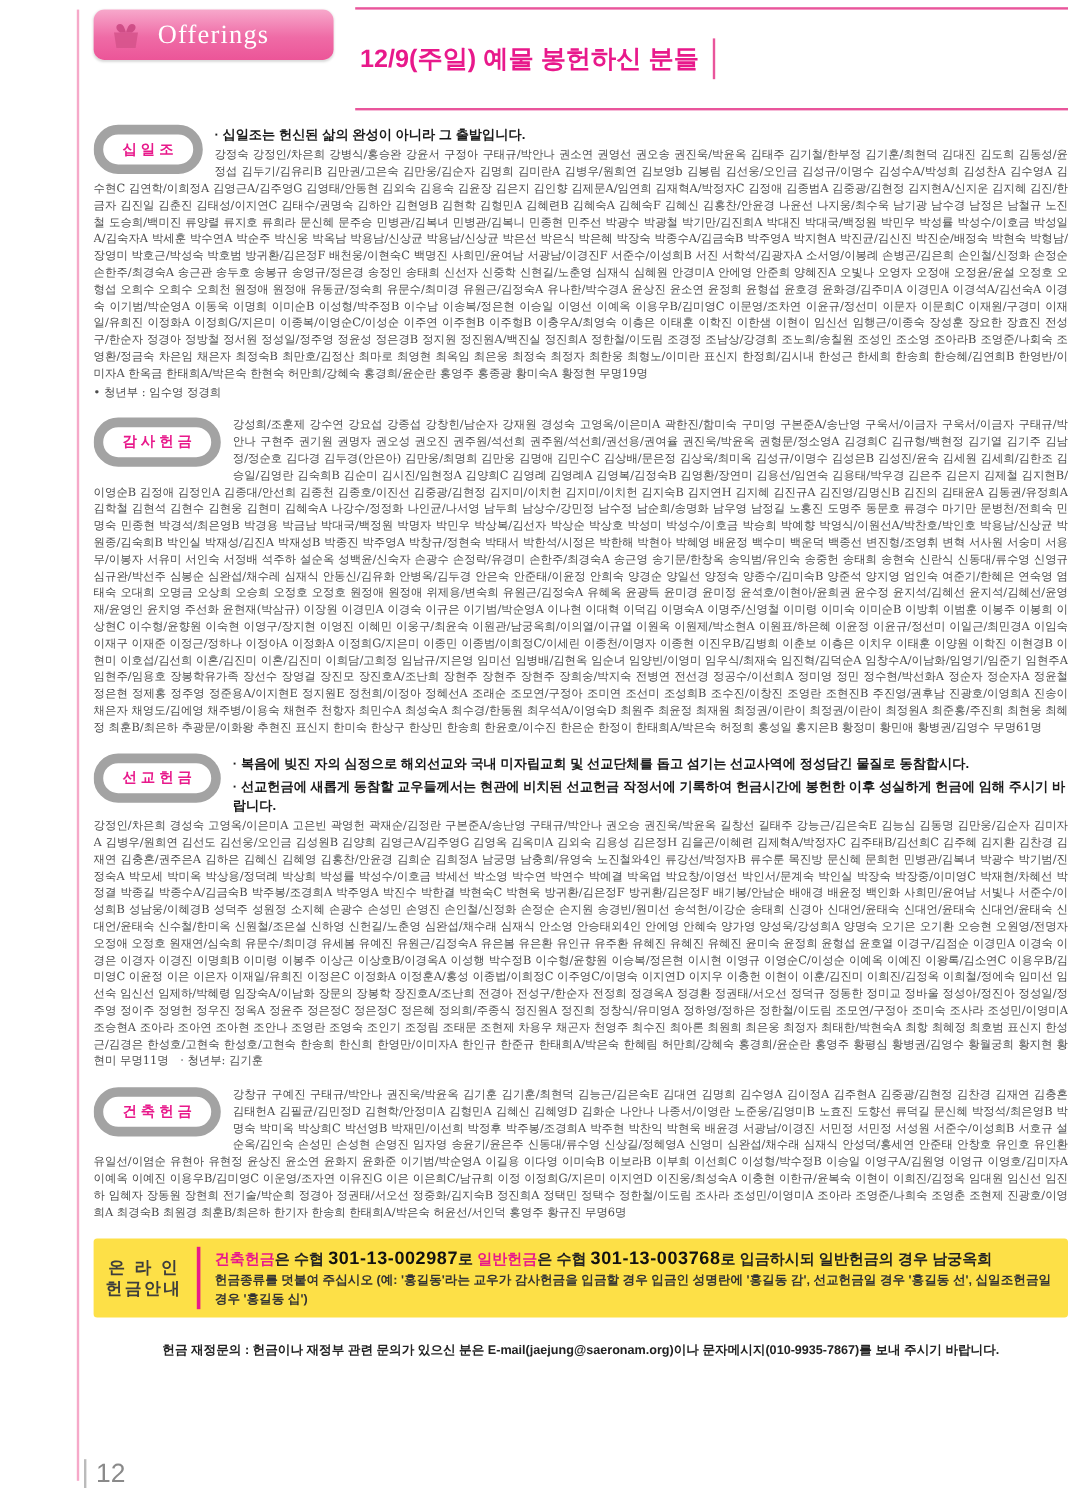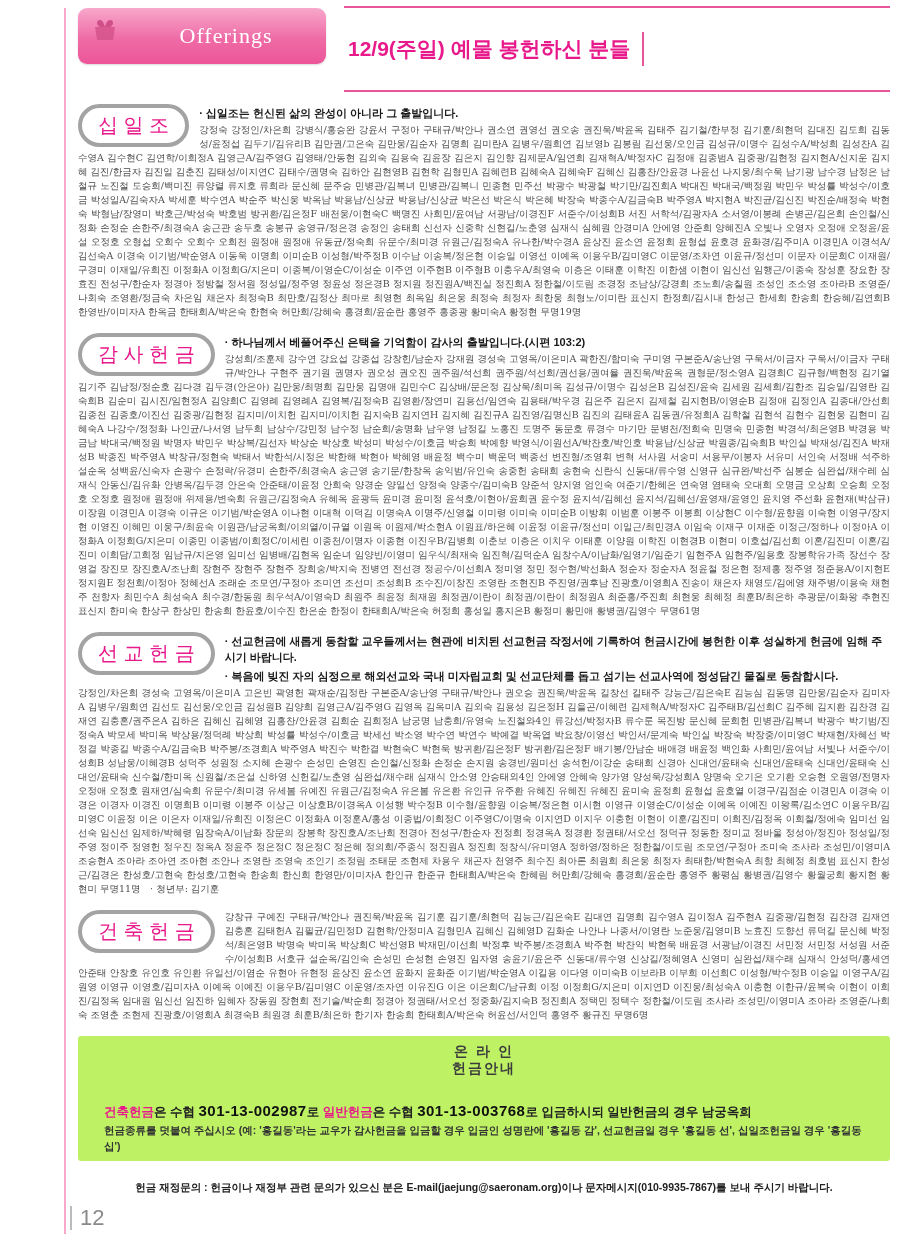--- a/index.html
+++ b/index.html
@@ -6,65 +6,64 @@
   body{
     width:900px;height:1240px;background:#ffffff;position:relative;
     font-family:"Liberation Sans",sans-serif;overflow:hidden;
   }
   .left-rule{position:absolute;left:64px;top:8px;bottom:6px;width:2px;background:#f6a9c9;}
   .page{position:absolute;left:78px;top:6px;width:812px;}
 
   
   .header{display:flex;align-items:stretch;gap:18px;margin-bottom:10px;}
   .badge{
-    width:200px;height:56px;border-radius:9px;flex:0 0 auto;margin-top:2px;
+    width:200px;height:42px;border-radius:9px;flex:0 0 auto;margin-top:2px;
     background:linear-gradient(180deg,#f7a8cb 0%,#ef6ba6 55%,#ec5598 100%);
     display:flex;align-items:center;justify-content:center;position:relative;
     box-shadow:0 1px 2px rgba(0,0,0,.15);
-    padding-left:48px;
   }
   .badge-text{color:#ffffff;font-family:"Liberation Serif",serif;font-size:22px;letter-spacing:1px;}
   .badge-deco{position:absolute;left:14px;top:9px;width:26px;height:24px;opacity:.85;}
   .title-wrap{flex:1;border-top:2px solid #e9559b;border-bottom:2px solid #e9559b;
     display:flex;align-items:center;gap:12px;padding:24px 4px;}
   .main-title{color:#e8198b;font-size:21px;font-weight:bold;white-space:nowrap;}
   .title-divider{width:2px;height:34px;background:#e9559b;}
   .verse{font-size:10.5px;color:#333;line-height:14px;font-weight:bold;}
 
   
   .section{margin-bottom:12px;overflow:hidden;}
   .oval{
-    float:left;border:4px solid #a3a3a3;border-radius:22px;background:#fff;
-    color:#e8198b;font-weight:normal;font-size:20px;padding:4px 16px;margin:2px 10px 2px 0;
+    float:left;border:8px solid #a3a3a3;border-radius:22px;background:#fff;
+    color:#e8198b;font-weight:bold;font-size:12px;padding:4px 16px;margin:2px 10px 2px 0;
     white-space:nowrap;
   }
   .intro{font-size:11px;font-weight:bold;color:#1a1a1a;line-height:16px;padding-top:3px;}
   .namelist{
     font-family:"DejaVu Serif","Liberation Serif",serif;
     font-size:9.5px;line-height:14px;color:#4b4b4b;text-align:justify;margin-top:2px;
   }
   .youth{font-family:"DejaVu Serif","Liberation Serif",serif;font-size:9.5px;color:#4b4b4b;margin-top:2px;}
 
   
   .online-band{
-    margin-top:14px;background:#bef264;border-radius:3px;
-    display:flex;align-items:center;padding:7px 26px;gap:12px;flex-direction:column;
+    margin-top:14px;background:#fde047;border-radius:3px;
+    display:flex;align-items:center;padding:7px 10px;gap:12px;
   }
   .online-label{color:#3d3d3d;font-weight:bold;font-size:14px;line-height:17px;text-align:center;letter-spacing:2px;flex:0 0 auto;}
   .online-divider{width:3px;align-self:stretch;background:#e8198b;flex:0 0 auto;}
   .online-text{flex:1;}
   .online-line1{font-size:12.5px;color:#222;line-height:19px;font-weight:bold;}
   .hl{color:#e8198b;font-weight:bold;}
   .acct{font-size:15px;font-weight:bold;color:#111;letter-spacing:.5px;}
   .online-line2{font-size:10.5px;color:#333;line-height:16px;font-weight:bold;}
 
   
   .footer-note{margin-top:20px;text-align:center;font-size:10.5px;font-weight:bold;color:#222;}
   .page-num{
-    position:absolute;left:70px;bottom:10px;color:#8a8a8a;font-size:22px;
+    position:absolute;left:70px;bottom:0;color:#8a8a8a;font-size:22px;
     border-left:2px solid #bbb;padding-left:8px;line-height:24px;
   }
 </style>
 </head>
 <body>
 
 <div class="left-rule"></div>
 
 <div class="page">
 
@@ -79,32 +78,32 @@
     <div class="title-wrap">
       <span class="main-title">12/9(주일) 예물 봉헌하신 분들</span>
       <span class="title-divider"></span>
     </div>
   </div>
 
   <div class="section">
     <div class="oval">십  일  조</div>
     <div class="intro">· 십일조는 헌신된 삶의 완성이 아니라 그 출발입니다.</div>
     <div class="namelist">강정숙 강정인/차은희 강병식/홍승완 강윤서 구정아 구태규/박안나 권소연 권영선 권오송 권진욱/박윤옥 김태주 김기철/한부정 김기훈/최현덕 김대진 김도희 김동성/윤정섭 김두기/김유리B 김만권/고은숙 김만웅/김순자 김명희 김미란A 김병우/원희연 김보영b 김봉림 김선웅/오인금 김성규/이명수 김성수A/박성희 김성찬A 김수영A 김수현C 김연학/이희정A 김영근A/김주영G 김영태/안동현 김외숙 김용숙 김윤장 김은지 김인향 김제문A/임연희 김재혁A/박정자C 김정애 김종범A 김중광/김현정 김지현A/신지운 김지혜 김진/한금자 김진일 김춘진 김태성/이지연C 김태수/권명숙 김하안 김현영B 김현학 김형민A 김혜련B 김혜숙A 김혜숙F 김혜신 김홍찬/안윤경 나윤선 나지웅/최수욱 남기광 남수경 남정은 남철규 노진철 도승희/백미진 류양렬 류지호 류희라 문신혜 문주승 민병관/김복녀 민병관/김복니 민종현 민주선 박광수 박광철 박기만/김진희A 박대진 박대국/백정원 박민우 박성률 박성수/이호금 박성일A/김숙자A 박세훈 박수연A 박순주 박신웅 박옥남 박용남/신상균 박용남/신상균 박은선 박은식 박은혜 박장숙 박종수A/김금숙B 박주영A 박지현A 박진균/김신진 박진순/배정숙 박현숙 박형남/장영미 박호근/박성숙 박호범 방귀환/김은정F 배천웅/이현숙C 백명진 사희민/윤여남 서광남/이경진F 서준수/이성희B 서진 서학석/김광자A 소서영/이봉례 손병곤/김은희 손인철/신정화 손정순 손한주/최경숙A 송근관 송두호 송봉규 송영규/정은경 송정인 송태희 신선자 신중학 신현길/노춘영 심재식 심혜원 안경미A 안에영 안준희 양혜진A 오빛나 오영자 오정애 오정윤/윤설 오정호 오형섭 오희수 오희수 오희천 원정애 원정애 유동균/정숙희 유문수/최미경 유원근/김정숙A 유나한/박수경A 윤상진 윤소연 윤정희 윤형섭 윤호경 윤화경/김주미A 이경민A 이경석A/김선숙A 이경숙 이기범/박순영A 이동욱 이명희 이미순B 이성형/박주정B 이수남 이송복/정은현 이승일 이영선 이예옥 이용우B/김미영C 이문영/조차연 이윤규/정선미 이문자 이문희C 이재원/구경미 이재일/유희진 이정화A 이정희G/지은미 이종복/이영순C/이성순 이주연 이주현B 이주형B 이충우A/최영숙 이층은 이태훈 이학진 이한샘 이현이 임신선 임행근/이종숙 장성훈 장요한 장효진 전성구/한순자 정경아 정방철 정서원 정성일/정주영 정윤성 정은경B 정지원 정진원A/백진실 정진희A 정한철/이도림 조경정 조남상/강경희 조노희/송칠원 조성인 조소영 조아라B 조영준/나회숙 조영환/정금숙 차은임 채은자 최정숙B 최만호/김정산 최마로 최영현 최옥임 최은웅 최정숙 최정자 최한웅 최형노/이미란 표신지 한정희/김시내 한성근 한세희 한송희 한승혜/김연희B 한영반/이미자A 한옥금 한태희A/박은숙 한현숙 허만희/강혜숙 홍경희/윤순란 홍영주 홍종광 황미숙A 황정현 무명19명</div>
+    <div class="youth">• 청년부 : 임수영 정경희</div>
   </div>
 
   <div class="section">
     <div class="oval">감 사 헌 금</div>
-    <div class="intro">· 하나님께서 베풀어주신 은택을 기억함이 감사의 출발입니다.(시편 103:2)</div>
     <div class="namelist">강성희/조훈제 강수연 강요섭 강종섭 강창힌/남순자 강재원 경성숙 고영옥/이은미A 곽한진/함미숙 구미영 구본준A/송난영 구욱서/이금자 구욱서/이금자 구태규/박안나 구현주 권기원 권명자 권오성 권오진 권주원/석선희 권주원/석선희/권선용/권여율 권진욱/박윤옥 권형문/정소영A 김경희C 김규형/백현정 김기열 김기주 김남정/정순호 김다경 김두경(안은아) 김만웅/최명희 김만웅 김명애 김민수C 김상배/문은정 김상욱/최미옥 김성규/이명수 김성은B 김성진/윤숙 김세원 김세희/김한조 김승일/김영란 김숙희B 김순미 김시진/임현정A 김양희C 김영례 김영례A 김영복/김정숙B 김영환/장연미 김용선/임연숙 김용태/박우경 김은주 김은지 김제철 김지현B/이영순B 김정애 김정인A 김종대/안선희 김종천 김종호/이진선 김중광/김현정 김지미/이치헌 김지미/이치헌 김지숙B 김지연H 김지혜 김진규A 김진영/김명신B 김진의 김태윤A 김동권/유정희A 김학철 김현석 김현수 김현웅 김현미 김혜숙A 나강수/정정화 나인균/나서영 남두희 남상수/강민정 남수정 남순희/송명화 남우영 남정길 노홍진 도명주 동문호 류경수 마기만 문병천/전희숙 민명숙 민종현 박경석/최은영B 박경용 박금남 박대국/백정원 박명자 박민우 박상복/김선자 박상순 박상호 박성미 박성수/이호금 박승희 박예향 박영식/이원선A/박찬호/박인호 박용남/신상균 박원종/김숙희B 박인실 박재성/김진A 박재성B 박종진 박주영A 박창규/정현숙 박태서 박한석/시정은 박한해 박현아 박혜영 배윤정 백수미 백운덕 백종선 변진형/조영휘 변혁 서사원 서숭미 서용무/이봉자 서유미 서인숙 서정배 석주하 설순옥 성백윤/신숙자 손광수 손정락/유경미 손한주/최경숙A 송근영 송기문/한창옥 송익범/유인숙 송중헌 송태희 송현숙 신란식 신동대/류수영 신영규 심규완/박선주 심봉순 심완섭/채수레 심재식 안동신/김유화 안병옥/김두경 안은숙 안준태/이윤정 안희숙 양경순 양일선 양정숙 양종수/김미숙B 양준석 양지영 엄인숙 여준기/한혜은 연숙영 염태숙 오대희 오명금 오상희 오승희 오정호 오정호 원정애 원정애 위제용/변숙희 유원근/김정숙A 유혜옥 윤광득 윤미경 윤미정 윤석호/이현아/윤희권 윤수정 윤지석/김혜선 윤지석/김혜선/윤영재/윤영인 윤치영 주선화 윤현재(박삼규) 이장원 이경민A 이경숙 이규은 이기범/박순영A 이나현 이대혁 이덕김 이명숙A 이명주/신영철 이미령 이미숙 이미순B 이방휘 이범훈 이봉주 이봉희 이상현C 이수형/윤향원 이숙현 이영구/장지현 이영진 이혜민 이웅구/최윤숙 이원관/남궁옥희/이의열/이규열 이원옥 이원제/박소현A 이원표/하은혜 이윤정 이윤규/정선미 이일근/최민경A 이임숙 이재구 이재준 이정근/정하나 이정아A 이정화A 이정희G/지은미 이종민 이종범/이희정C/이세린 이종천/이명자 이종현 이진우B/김병희 이춘보 이층은 이치우 이태훈 이양원 이학진 이현경B 이현미 이호섭/김선희 이혼/김진미 이혼/김진미 이희담/고희정 임남규/지은영 임미선 임병배/김현옥 임순녀 임양빈/이영미 임우식/최재숙 임진혁/김덕순A 임창수A/이남화/임영기/임준기 임현주A 임현주/임용호 장봉학유가족 장선수 장영걸 장진모 장진호A/조난희 장현주 장현주 장현주 장희숭/박지숙 전병연 전선경 정공수/이선희A 정미영 정민 정수현/박선화A 정순자 정순자A 정윤철 정은현 정제홍 정주영 정준용A/이지현E 정지원E 정천희/이정아 정혜선A 조래순 조모연/구정아 조미연 조선미 조성희B 조수진/이창진 조영란 조현진B 주진영/권후남 진광호/이영희A 진송이 채은자 채영도/김에영 채주병/이용숙 채현주 천항자 최민수A 최성숙A 최수경/한동원 최우석A/이영숙D 최원주 최윤정 최재원 최정권/이란이 최정권/이란이 최정원A 최준홍/주진희 최현웅 최혜정 최훈B/최은하 추광문/이화왕 추현진 표신지 한미숙 한상구 한상민 한송희 한윤호/이수진 한은순 한정이 한태희A/박은숙 허정희 홍성일 홍지은B 황정미 황민애 황병권/김영수 무명61명</div>
   </div>
 
   <div class="section">
     <div class="oval">선 교 헌 금</div>
+    <div class="intro">· 복음에 빚진 자의 심정으로 해외선교와 국내 미자립교회 및 선교단체를 돕고 섬기는 선교사역에 정성담긴 물질로 동참합시다.</div>
     <div class="intro">· 선교헌금에 새롭게 동참할 교우들께서는 현관에 비치된 선교헌금 작정서에 기록하여 헌금시간에 봉헌한 이후 성실하게 헌금에 임해 주시기 바랍니다.</div>
-    <div class="intro">· 복음에 빚진 자의 심정으로 해외선교와 국내 미자립교회 및 선교단체를 돕고 섬기는 선교사역에 정성담긴 물질로 동참합시다.</div>
     <div class="namelist">강정인/차은희 경성숙 고영옥/이은미A 고은빈 곽영헌 곽재순/김정란 구본준A/송난영 구태규/박안나 권오승 권진욱/박윤옥 길창선 길태주 강능근/김은숙E 김능심 김동명 김만웅/김순자 김미자A 김병우/원희연 김선도 김선웅/오인금 김성원B 김양희 김영근A/김주영G 김영옥 김옥미A 김외숙 김용성 김은정H 김을곤/이혜련 김제혁A/박정자C 김주태B/김선희C 김주혜 김지환 김찬경 김재연 김충혼/권주은A 김하은 김혜신 김혜영 김홍찬/안윤경 김희순 김희정A 남궁명 남충희/유영숙 노진철와4인 류강선/박정자B 류수룬 목진방 문신혜 문희헌 민병관/김복녀 박광수 박기범/진정숙A 박모세 박미옥 박상용/정덕례 박상희 박성률 박성수/이호금 박세선 박소영 박수연 박연수 박예결 박옥엽 박요창/이영선 박인서/문계숙 박인실 박장숙 박장중/이미영C 박재현/차혜선 박정결 박종길 박종수A/김금숙B 박주봉/조경희A 박주영A 박진수 박한결 박현숙C 박현욱 방귀환/김은정F 방귀환/김은정F 배기봉/안남순 배애경 배윤정 백인화 사희민/윤여남 서빛나 서준수/이성희B 성남웅/이혜경B 성덕주 성원정 소지혜 손광수 손성민 손영진 손인철/신정화 손정순 손지원 송경빈/원미선 송석헌/이강순 송태희 신경아 신대언/윤태숙 신대언/윤태숙 신대언/윤태숙 신대언/윤태숙 신수철/한미옥 신원철/조은설 신하영 신헌길/노춘영 심완섭/채수래 심재식 안소영 안승태외4인 안에영 안혜숙 양가영 양성욱/강성희A 양명숙 오기은 오기환 오승현 오원영/전명자 오정애 오정호 원재연/심숙희 유문수/최미경 유세봄 유예진 유원근/김정숙A 유은봄 유은환 유인규 유주환 유혜진 유혜진 유혜진 윤미숙 윤정희 윤형섭 윤호열 이경구/김점순 이경민A 이경숙 이경은 이경자 이경진 이명희B 이미령 이봉주 이상근 이상호B/이경옥A 이성행 박수정B 이수형/윤향원 이승복/정은현 이시현 이영규 이영순C/이성순 이예옥 이예진 이왕록/김소연C 이용우B/김미영C 이윤정 이은 이은자 이재일/유희진 이정은C 이정화A 이정훈A/홍성 이종법/이희정C 이주영C/이명숙 이지연D 이지우 이충헌 이현이 이훈/김진미 이희진/김정옥 이희철/정에숙 임미선 임선숙 임신선 임제하/박혜령 임장숙A/이남화 장문의 장봉학 장진호A/조난희 전경아 전성구/한순자 전정희 정경옥A 정경환 정권태/서오선 정덕규 정동한 정미교 정바울 정성아/정진아 정성일/정주영 정이주 정영헌 정우진 정옥A 정윤주 정은정C 정은정C 정은혜 정의희/주종식 정진원A 정진희 정창식/유미영A 정하영/정하은 정한철/이도림 조모연/구정아 조미숙 조사라 조성민/이영미A 조승현A 조아라 조아연 조아현 조안나 조영란 조영숙 조인기 조정림 조태문 조현제 차용우 채곤자 천영주 최수진 최아론 최원희 최은웅 최정자 최태한/박현숙A 최항 최혜정 최호범 표신지 한성근/김경은 한성호/고현숙 한성호/고현숙 한송희 한신희 한영만/이미자A 한인규 한준규 한태희A/박은숙 한혜림 허만희/강혜숙 홍경희/윤순란 홍영주 황평심 황병권/김영수 황월궁희 황지현 황현미 무명11명　· 청년부: 김기훈</div>
   </div>
 
 
 
   <div class="section">
     <div class="oval">건 축 헌 금</div>
     <div class="namelist">강창규 구예진 구태규/박안나 권진욱/박윤옥 김기훈 김기훈/최현덕 김능근/김은숙E 김대연 김명희 김수영A 김이정A 김주현A 김중광/김현정 김찬경 김재연 김충혼 김태헌A 김필균/김민정D 김현학/안정미A 김형민A 김혜신 김혜영D 김화순 나안나 나종서/이영란 노준웅/김영미B 노효진 도향선 류덕길 문신혜 박정석/최은영B 박명숙 박미옥 박상희C 박선영B 박재민/이선희 박정후 박주봉/조경희A 박주현 박찬익 박현욱 배윤경 서광남/이경진 서민정 서민정 서성원 서준수/이성희B 서호규 설순옥/김인숙 손성민 손성현 손영진 임자영 송윤기/윤은주 신동대/류수영 신상길/정혜영A 신영미 심완섭/채수래 심재식 안성덕/홍세연 안준태 안창호 유인호 유인환 유일선/이염순 유현아 유현정 윤상진 윤소연 윤화지 윤화준 이기범/박순영A 이길용 이다영 이미숙B 이보라B 이부희 이선희C 이성형/박수정B 이승일 이영구A/김원영 이영규 이영호/김미자A 이예옥 이예진 이용우B/김미영C 이운영/조자연 이유진G 이은 이은희C/남규희 이정 이정희G/지은미 이지연D 이진웅/최성숙A 이충현 이한규/윤복숙 이현이 이희진/김정옥 임대원 임신선 임진하 임혜자 장동원 장현희 전기술/박순희 정경아 정권태/서오선 정중화/김지숙B 정진희A 정택민 정택수 정한철/이도림 조사라 조성민/이영미A 조아라 조영준/나희숙 조영춘 조현제 진광호/이영희A 최경숙B 최원경 최훈B/최은하 한기자 한송희 한태희A/박은숙 허윤선/서인덕 홍영주 황규진 무명6명</div>
   </div>
 

